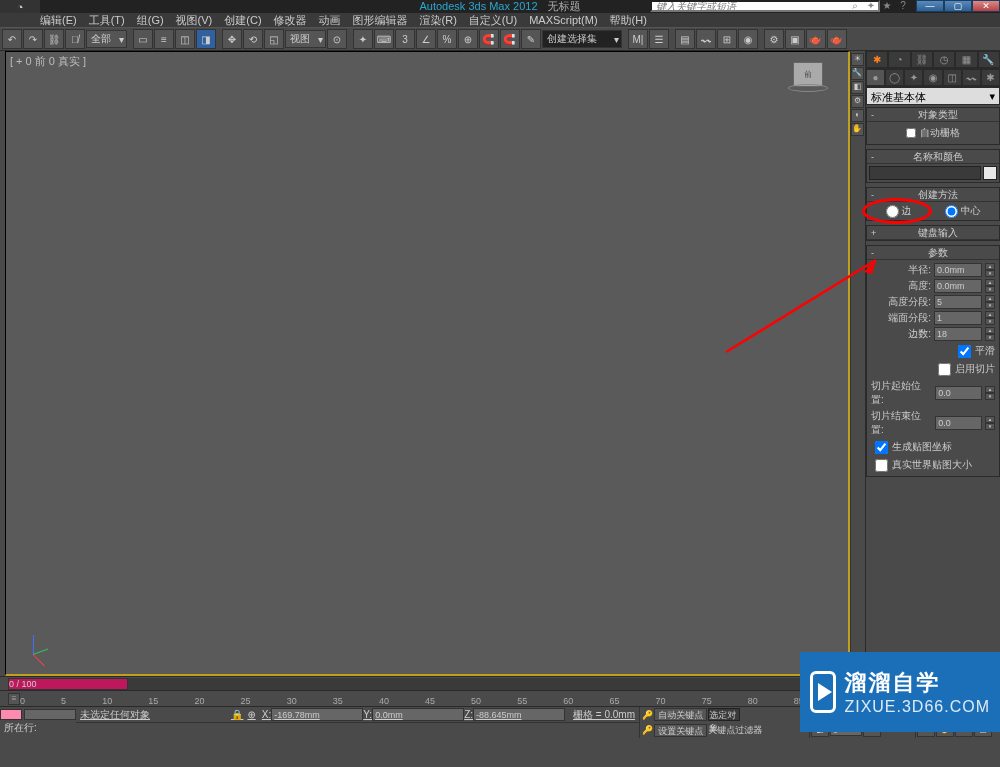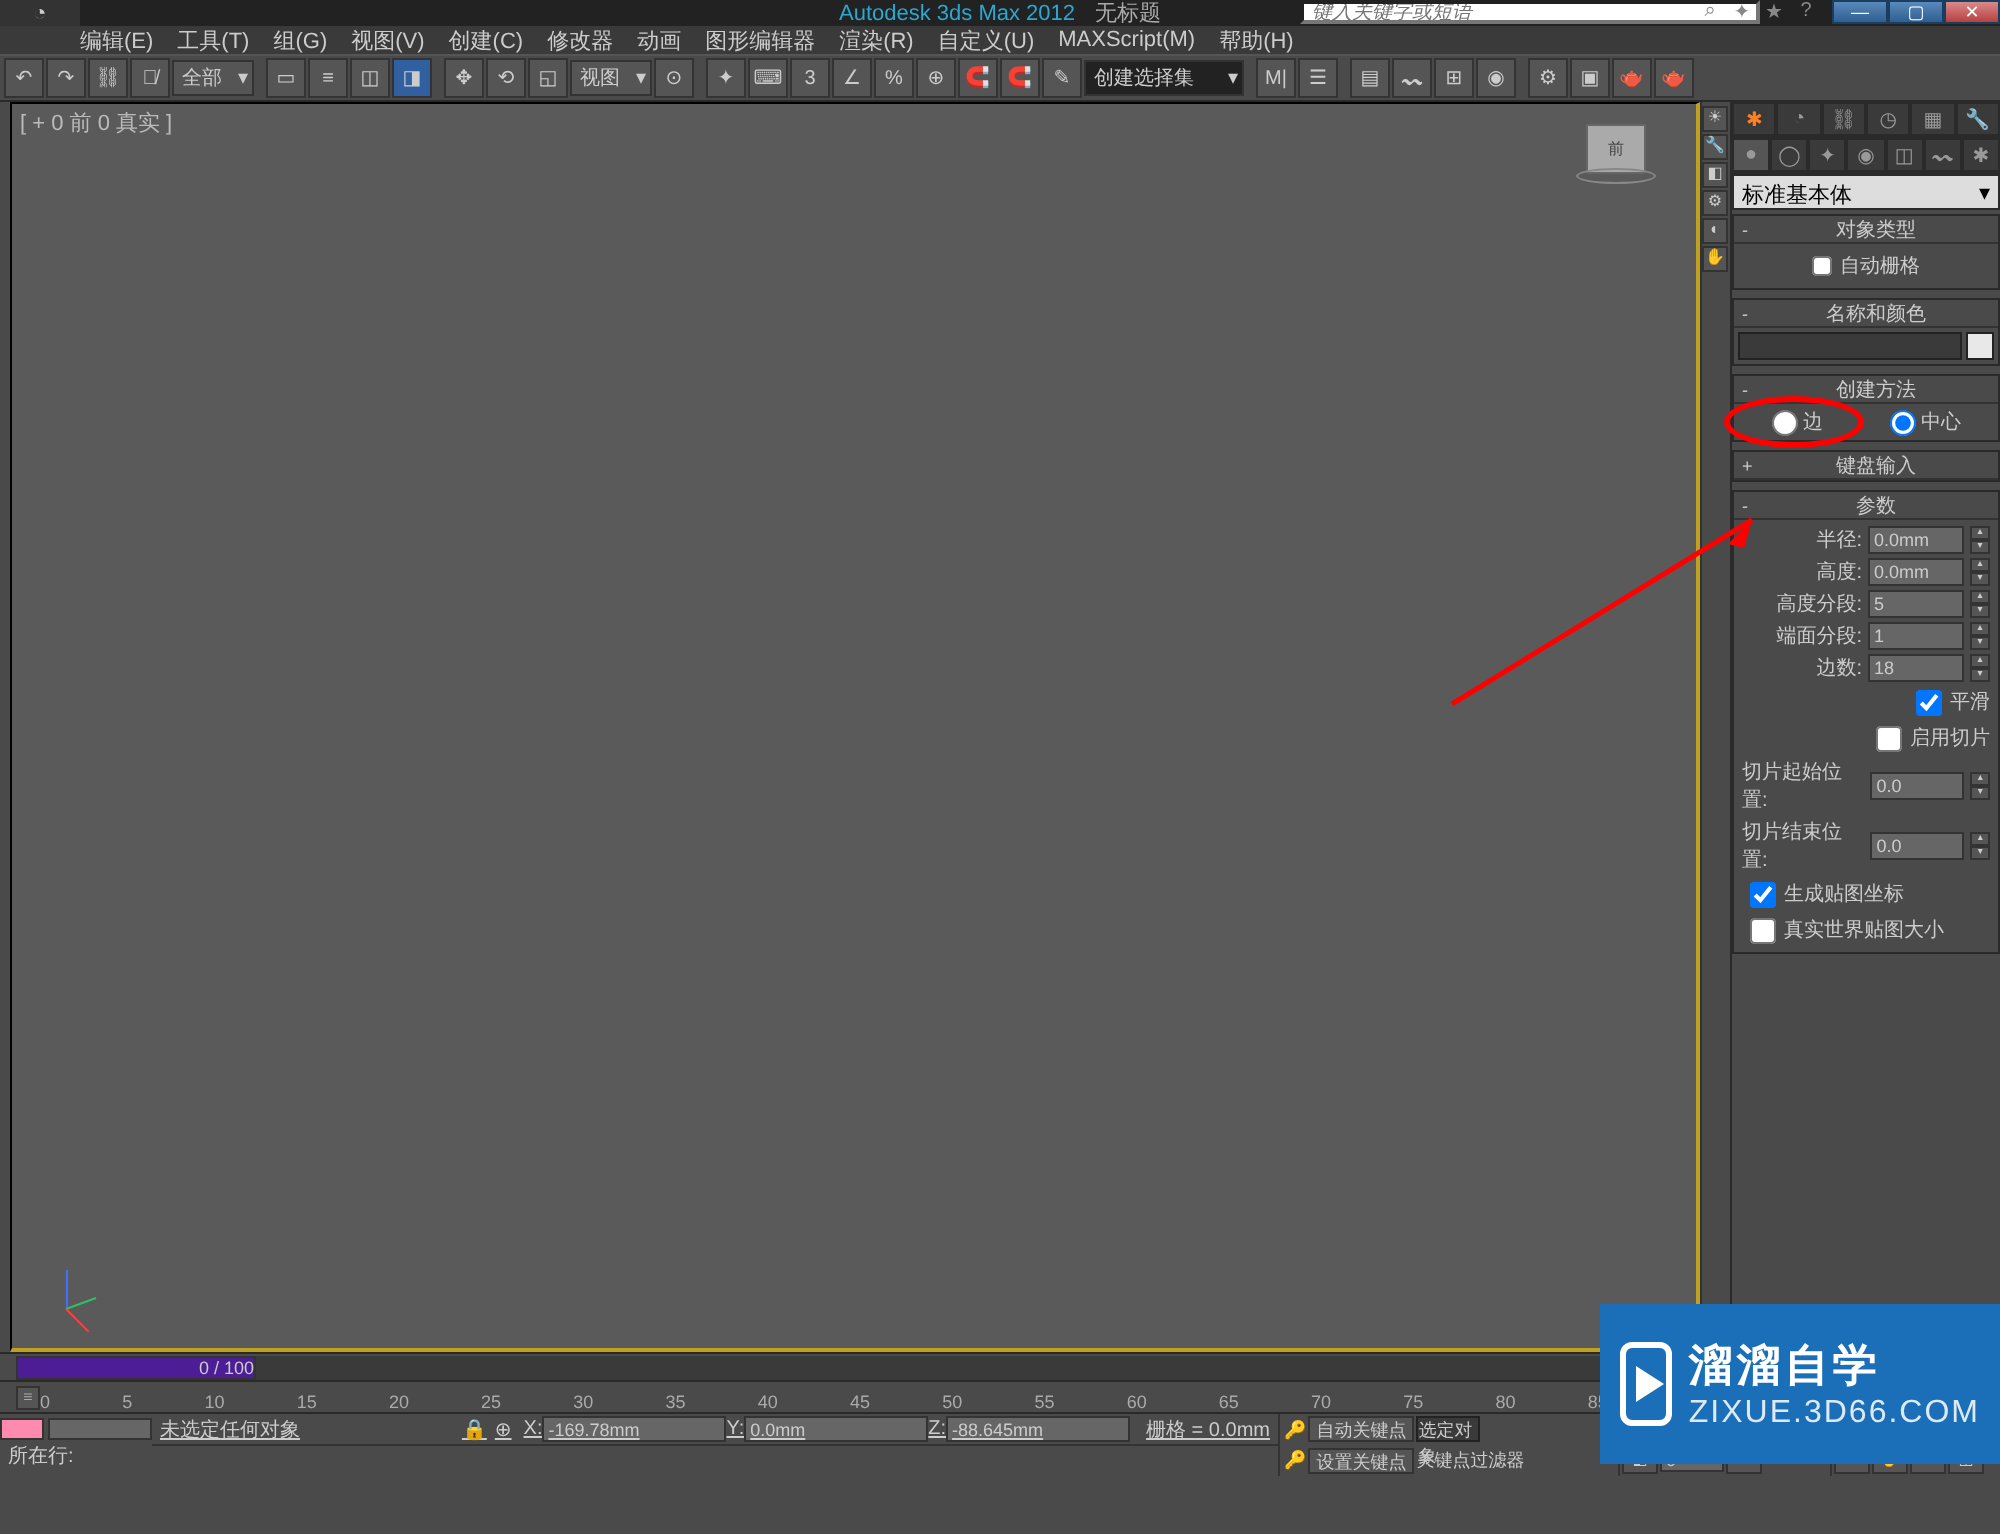--- a/index.html
+++ b/index.html
@@ -61,21 +61,21 @@
 .radio-row { display: flex; justify-content: space-around; font-size: 10px; padding: 2px; }
 .radio-row label { display: flex; align-items: center; gap: 3px; }
 .param-row { display: flex; align-items: center; justify-content: flex-end; gap: 3px; padding: 1px 2px; font-size: 10px; }
 .param-label { color: #ccc; }
 .spinner { width: 48px; height: 14px; background: #666; border: 1px solid #333; font-size: 9px; color: #ccc; padding: 0 2px; display:flex;align-items:center; }
 .spinner-btns { width: 10px; display: flex; flex-direction: column; }
 .spin-b { height: 7px; background: #555; border: 1px solid #333; font-size: 5px; line-height: 4px; text-align: center; }
 .check-left { display: flex; align-items: center; gap: 4px; font-size: 10px; padding: 2px; justify-content: flex-end; }
 .check-left2 { display: flex; align-items: center; gap: 4px; font-size: 10px; padding: 2px 2px 2px 6px; }
 .time-slider { height: 14px; background: #4a4a4a; display: flex; align-items: center; border-top: 1px solid #2a2a2a; }
-.slider-handle { width: 120px; height: 12px; background: #4c1d95; border: 1px solid #333; font-size: 9px; color: #ccc; text-align: right; margin-left: 8px; }
+.slider-handle { width: 120px; height: 12px; background: #be185d; border: 1px solid #333; font-size: 9px; color: #ccc; text-align: left; margin-left: 8px; }
 .slider-track { flex: 1; height: 12px; background: #3a3a3a; }
 .track-ruler { height: 16px; background: #4a4a4a; border-top: 1px solid #2a2a2a; display:flex;align-items:center;padding-left:8px;gap:0;position:relative;font-size:9px;color:#aaa;}
 .ruler-bar { position:absolute;left:20px;right:150px;top:0;height:16px;display:flex;justify-content:space-between;align-items:flex-end;padding-bottom:1px;}
 .ruler-bar span { font-size: 9px; }
 .status-bar { height: 32px; background: #4a4a4a; border-top: 1px solid #2a2a2a; display: flex; }
 .status-left { width: 76px; display: flex; flex-direction: column; }
 .mxs-row { height: 14px; display: flex; align-items: center; font-size: 9px; gap: 2px;}
 .mxs-btn { width:22px;height:11px;background:#ff8ab0;border:1px solid #333;}
 .mxs-input { flex:1;height:11px;background:#666;border:1px solid #333;}
 .status-mid { flex: 1; display: flex; flex-direction: column; }

